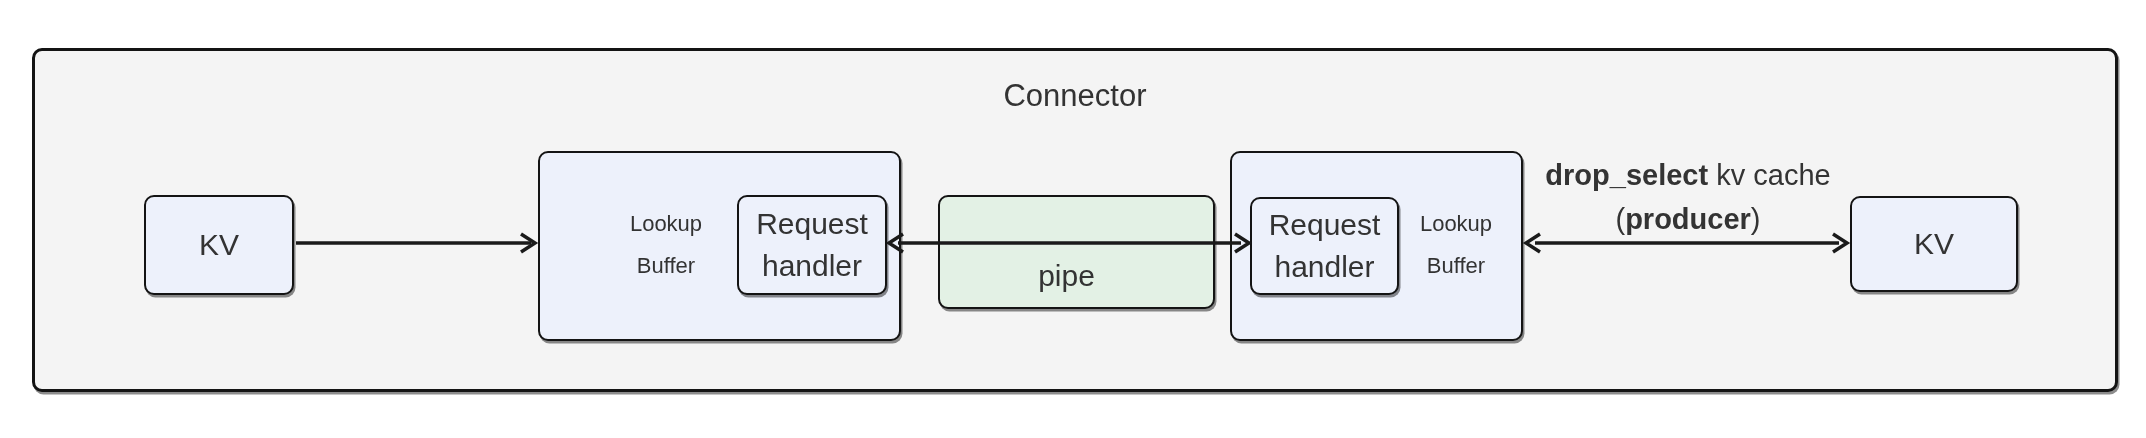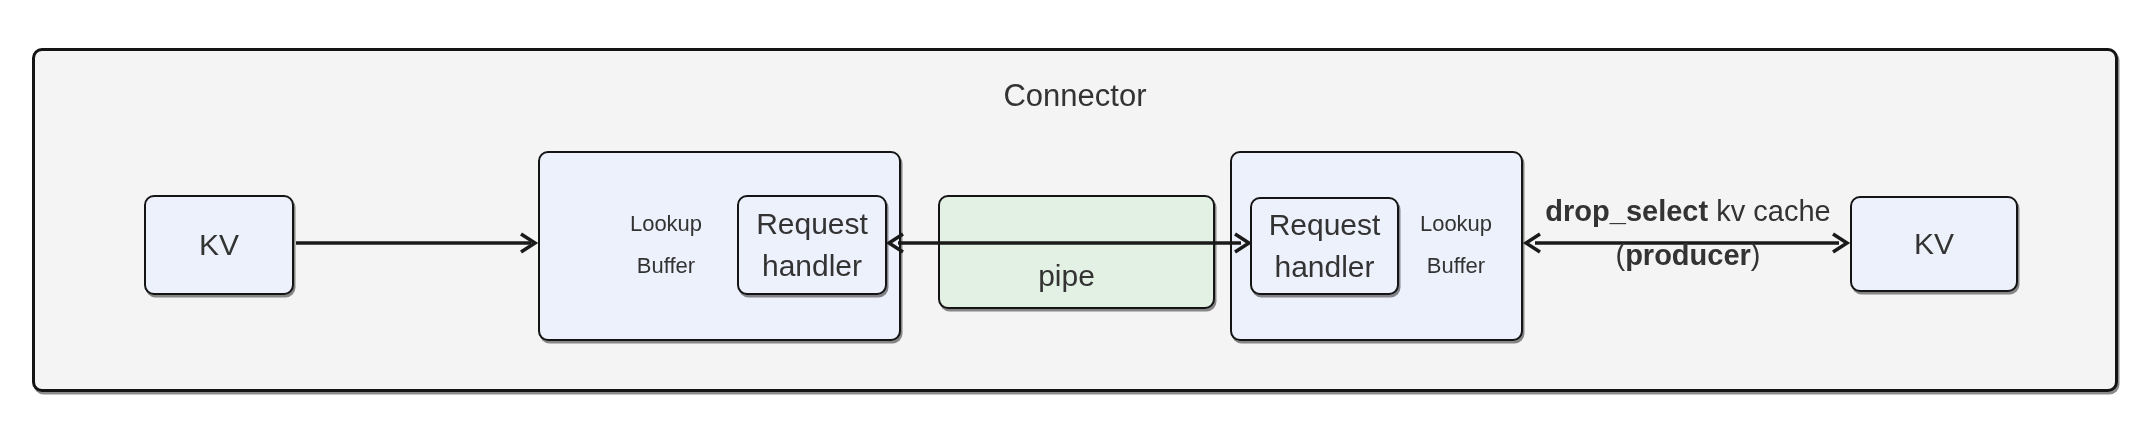--- a/index.html
+++ b/index.html
@@ -86,21 +86,21 @@
     position: absolute;
     top: 153px;
     text-align: center;
     font-size: 29px;
     line-height: 44px;
     z-index: 6;
     white-space: nowrap;
   }
   .edge-label .b { font-weight: 700; }
   .edge-label-insert { left: 270px;  width: 290px; }
-  .edge-label-drop   { left: 1533px; width: 310px; margin-top: 36px; }
+  .edge-label-drop   { left: 1533px; width: 310px; }
 
   .arrow-layer {
     position: absolute;
     left: 0; top: 0;
     width: 2146px; height: 438px;
     z-index: 5;
     pointer-events: none;
   }
   .arrow-layer path {
     stroke: var(--arrow, #1a1a1a);

